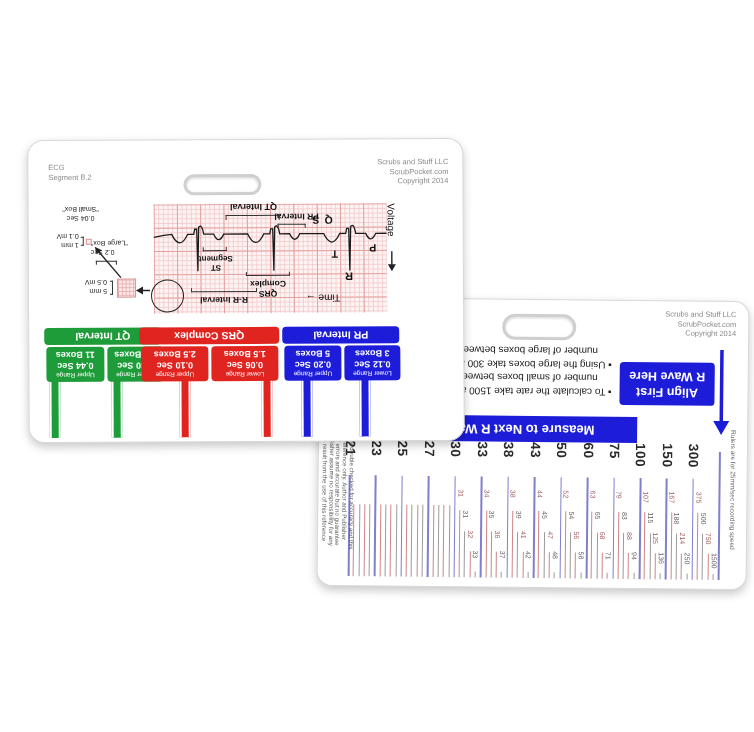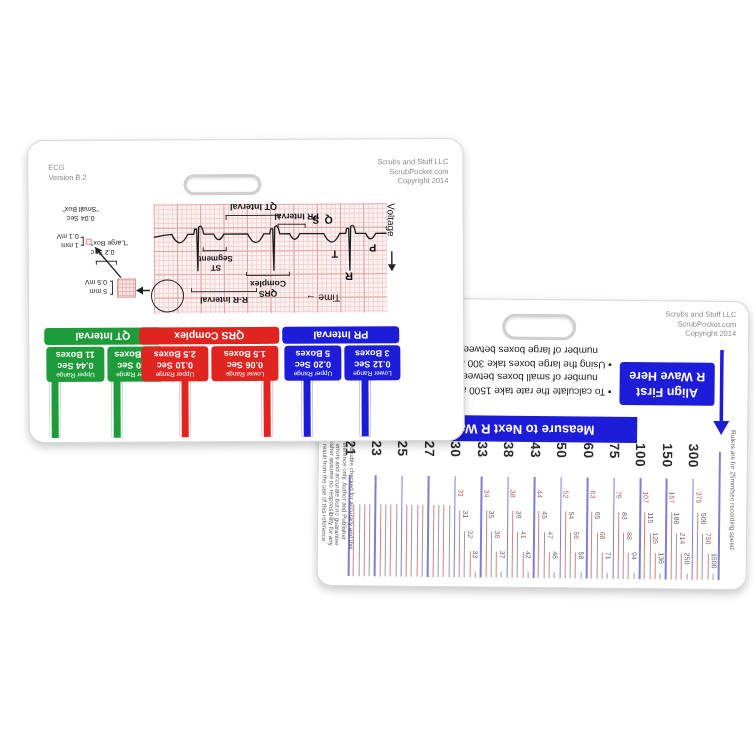--- a/index.html
+++ b/index.html
@@ -235,21 +235,21 @@
       <div>general reference only. Author and Publisher</div>
       <div>is free of errors and accurate but no guarantee</div>
       <div>and Publisher assume no responsibility for any</div>
       <div>indirectly result from the use of this reference</div>
     </div>
   </div>
 
   <div class="card card-top">
     <div class="abs tiny-print" style="left:20px;top:22px;">
       <div>ECG</div>
-      <div>Version B.2</div>
+      <div>Segment B.2</div>
     </div>
     <div class="abs tiny-print" style="right:14px;top:18px;text-align:right;">
       <div>Scrubs and Stuff LLC</div>
       <div>ScrubPocket.com</div>
       <div>Copyright 2014</div>
     </div>
     <div class="slot" style="left:155px;top:34px;width:78px;height:21px;"></div>
 
     <div class="grid">
       <svg width="233" height="109">

